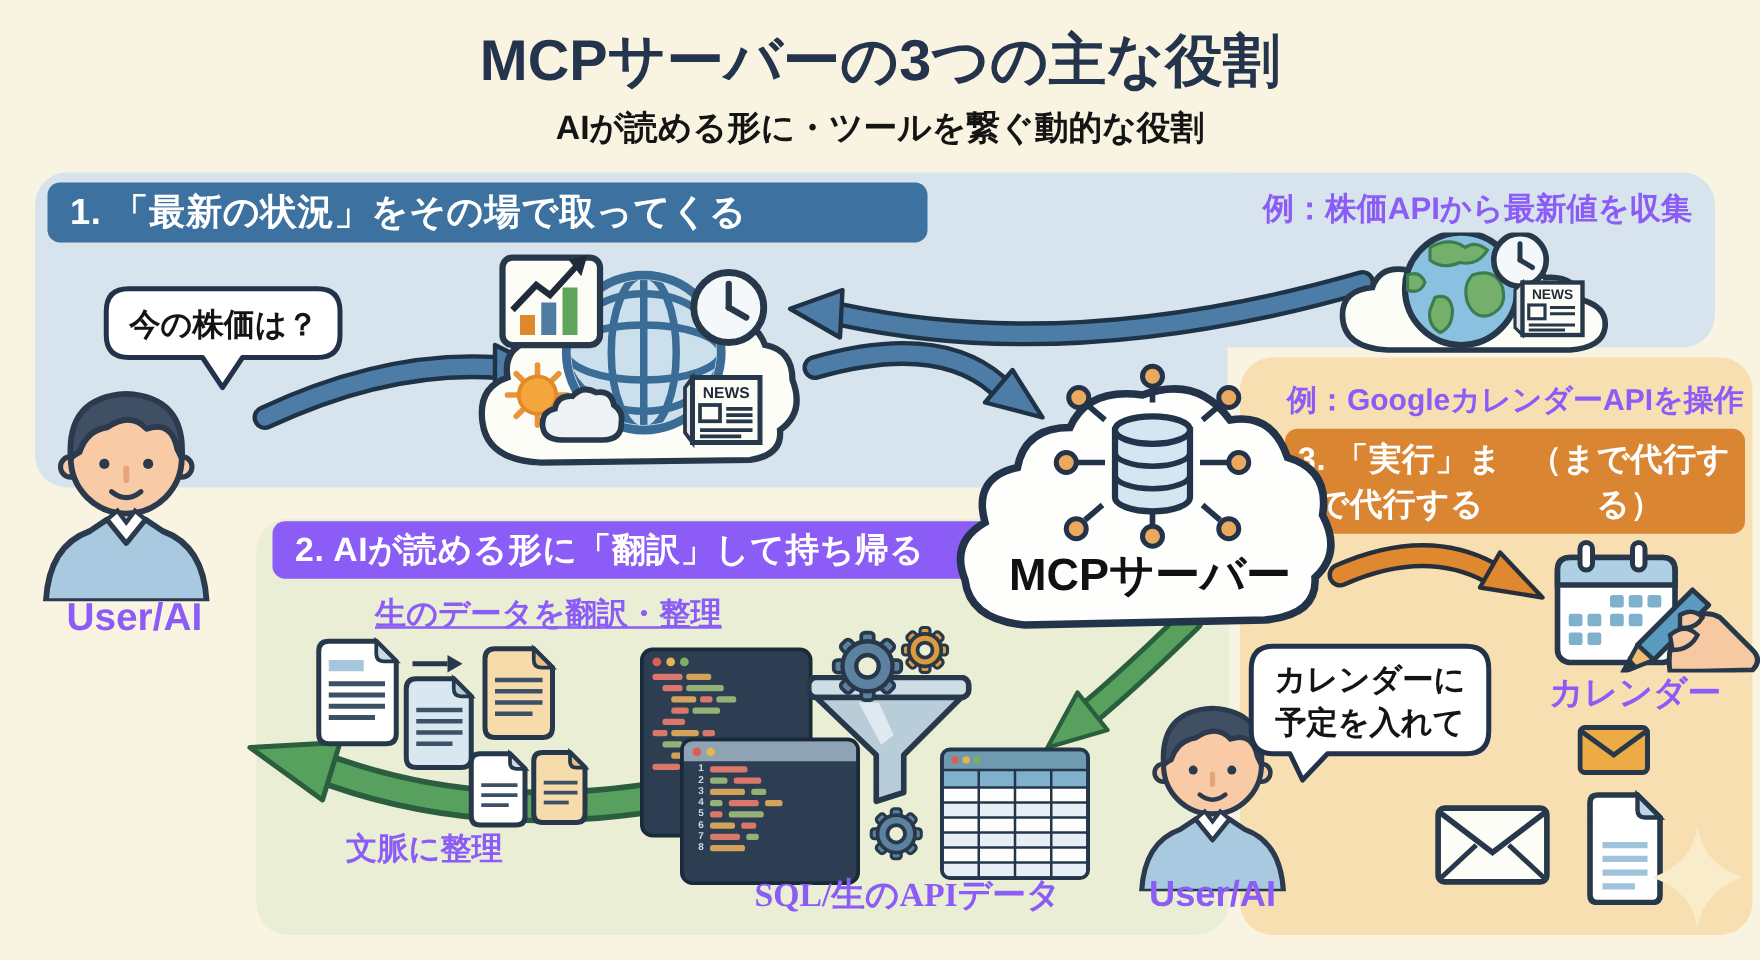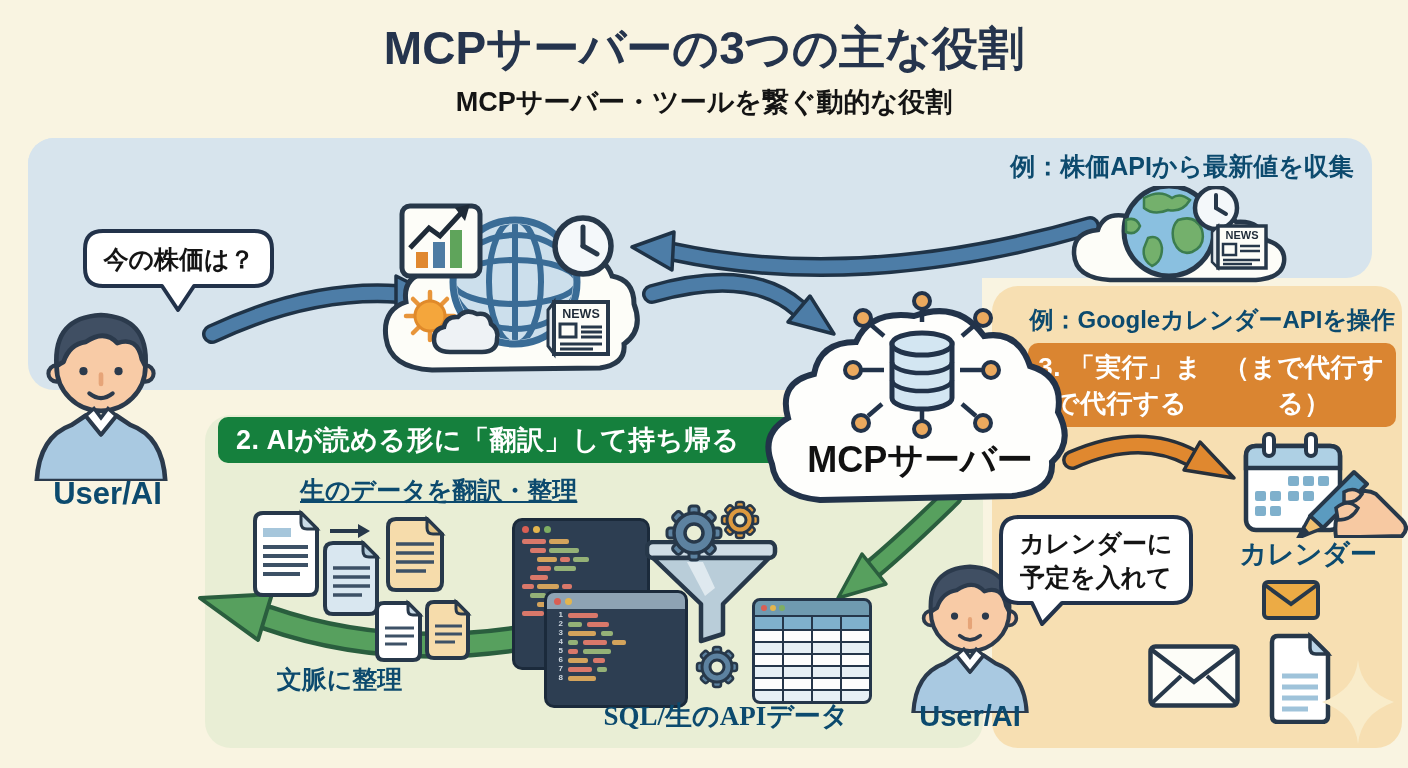--- a/index.html
+++ b/index.html
@@ -1,21 +1,21 @@
 <!DOCTYPE html>
 <html><head>
 <meta charset="utf-8">
 <style>
   html,body{margin:0;padding:0;}
   body{font-family:"Liberation Sans","DejaVu Sans",sans-serif;background:#f9f4e1;}
   #canvas{position:relative;width:1408px;height:768px;overflow:hidden;background:#f9f4e1;}
   .abs{position:absolute;}
   .panel{position:absolute;}
   .hdr{position:absolute;display:flex;align-items:center;color:#fff;font-weight:800;letter-spacing:.5px;}
-  .lbl{position:absolute;color:#0c4a6e;font-weight:800;white-space:nowrap;}
+  .lbl{position:absolute;color:#8b5cf6;font-weight:800;white-space:nowrap;}
   svg{display:block;}
   
   .editor{position:absolute;background:#2d3e52;border:3px solid #1b2a3b;border-radius:10px;overflow:hidden;}
   .ebar{display:flex;align-items:center;gap:4px;padding:5px 7px 2px;}
   .ebar2{height:16px;background:#8ea3b4;display:flex;align-items:center;gap:4px;padding:0 7px;}
   .dot{width:7px;height:7px;border-radius:50%;}
   .d-r{background:#d95f54}.d-y{background:#e3b54e}.d-g{background:#7fae62}
   .cl{display:flex;gap:3px;margin:4px 7px;height:5px;}
   .sg{height:5px;border-radius:2px;display:inline-block;}
   .c-s{background:#d9786a}.c-g{background:#94b177}.c-t{background:#d3a35c}
@@ -75,22 +75,25 @@
     </g>
 
     <g>
       <path d="M1072,460 Q1140,430 1192,458" fill="none" stroke="#27303a" stroke-width="20" stroke-linecap="round"></path>
       <path d="M1072,460 Q1140,430 1192,458" fill="none" stroke="#e0882f" stroke-width="13" stroke-linecap="round"></path>
       <polygon points="1184,470 1200,442 1234,478" fill="#e0882f" stroke="#27303a" stroke-width="3.5" stroke-linejoin="round"></polygon>
     </g>
   </svg>
 
   <div class="lbl" style="left:0;top:18px;width:1408px;text-align:center;font-size:46px;color:#25344d;white-space:normal;">MCPサーバーの3つの主な役割</div>
-  <div class="lbl" style="left:0;top:84px;width:1408px;text-align:center;font-size:27px;color:#141414;">MCPサーバー・ツールを繋ぐ動的な役割</div>
-
+  <div class="lbl" style="left:0;top:84px;width:1408px;text-align:center;font-size:27px;color:#141414;">AIが読める形に・ツールを繋ぐ動的な役割</div>
+
+  <div class="hdr" style="left:38px;top:146px;width:668px;height:48px;background:#3d719f;border-radius:10px;font-size:29px;padding:0 18px;">
+    <span>1. 「最新の状況」をその場で取ってくる</span>
+  </div>
   <div class="lbl" style="left:992px;top:150px;width:380px;text-align:center;font-size:25px;">例：株価APIから最新値を収集</div>
 
   <svg class="abs" style="left:372px;top:192px;" width="292" height="186" viewBox="0 0 292 186">
     <g>
       <path d="M60,178 Q18,176 14,146 Q10,118 34,110 Q30,86 54,80 Q62,60 86,66 Q96,44 122,50 Q146,36 168,54 Q192,46 206,64 Q232,62 240,84 Q262,88 262,112 Q272,138 252,152 Q254,172 228,176 Z" fill="#fdfdf8" stroke="#27384a" stroke-width="5"></path>
     </g>
     <g>
       <circle cx="143" cy="90" r="62" fill="#ccdfec" stroke="#3a6c96" stroke-width="7"></circle>
       <clipPath id="gclip">
           <circle cx="143" cy="90" r="58"></circle>
@@ -176,21 +179,21 @@
           <line x1="163" y1="78" x2="192" y2="78"></line>
       </g>
     </g>
   </svg>
 
   <svg class="abs" style="left:82px;top:228px;" width="200" height="90" viewBox="0 0 200 90">
     <path d="M21,3 H172 Q190,3 190,21 V40 Q190,58 172,58 H112 L96,82 L80,58 H21 Q3,58 3,40 V21 Q3,3 21,3 Z" fill="#ffffff" stroke="#22324a" stroke-width="4" stroke-linejoin="round"></path>
     <text x="97" y="40" text-anchor="middle" font-size="25" font-weight="800" fill="#141414">今の株価は？</text>
   </svg>
 
-  <div class="hdr" style="left:218px;top:417px;width:618px;height:46px;background:#15803d;border-radius:10px;font-size:27px;padding:0 18px;">
+  <div class="hdr" style="left:218px;top:417px;width:618px;height:46px;background:#8b5cf6;border-radius:10px;font-size:27px;padding:0 18px;">
     <span>2. AIが読める形に「翻訳」して持ち帰る</span>
   </div>
   <div class="lbl" style="left:300px;top:474px;width:300px;text-align:left;font-size:25px;text-decoration:underline;">生のデータを翻訳・整理</div>
 
   <svg class="abs" style="left:238px;top:502px;" width="290" height="170" viewBox="0 0 290 170">
     <g>
       <path d="M17,19 q0,-8 8,-8 h38 l16,16 v58 q0,8 -8,8 h-46 q-8,0 -8,-8 Z" fill="#ffffff" stroke="#27384a" stroke-width="4"></path>
       <path d="M63,11 v10 q0,6 6,6 h10 Z" fill="#c9dbe8" stroke="#27384a" stroke-width="3"></path>
       <rect x="25" y="26" width="28" height="9" fill="#a6c6db"></rect>
       <g stroke="#3d5166" stroke-width="4">

